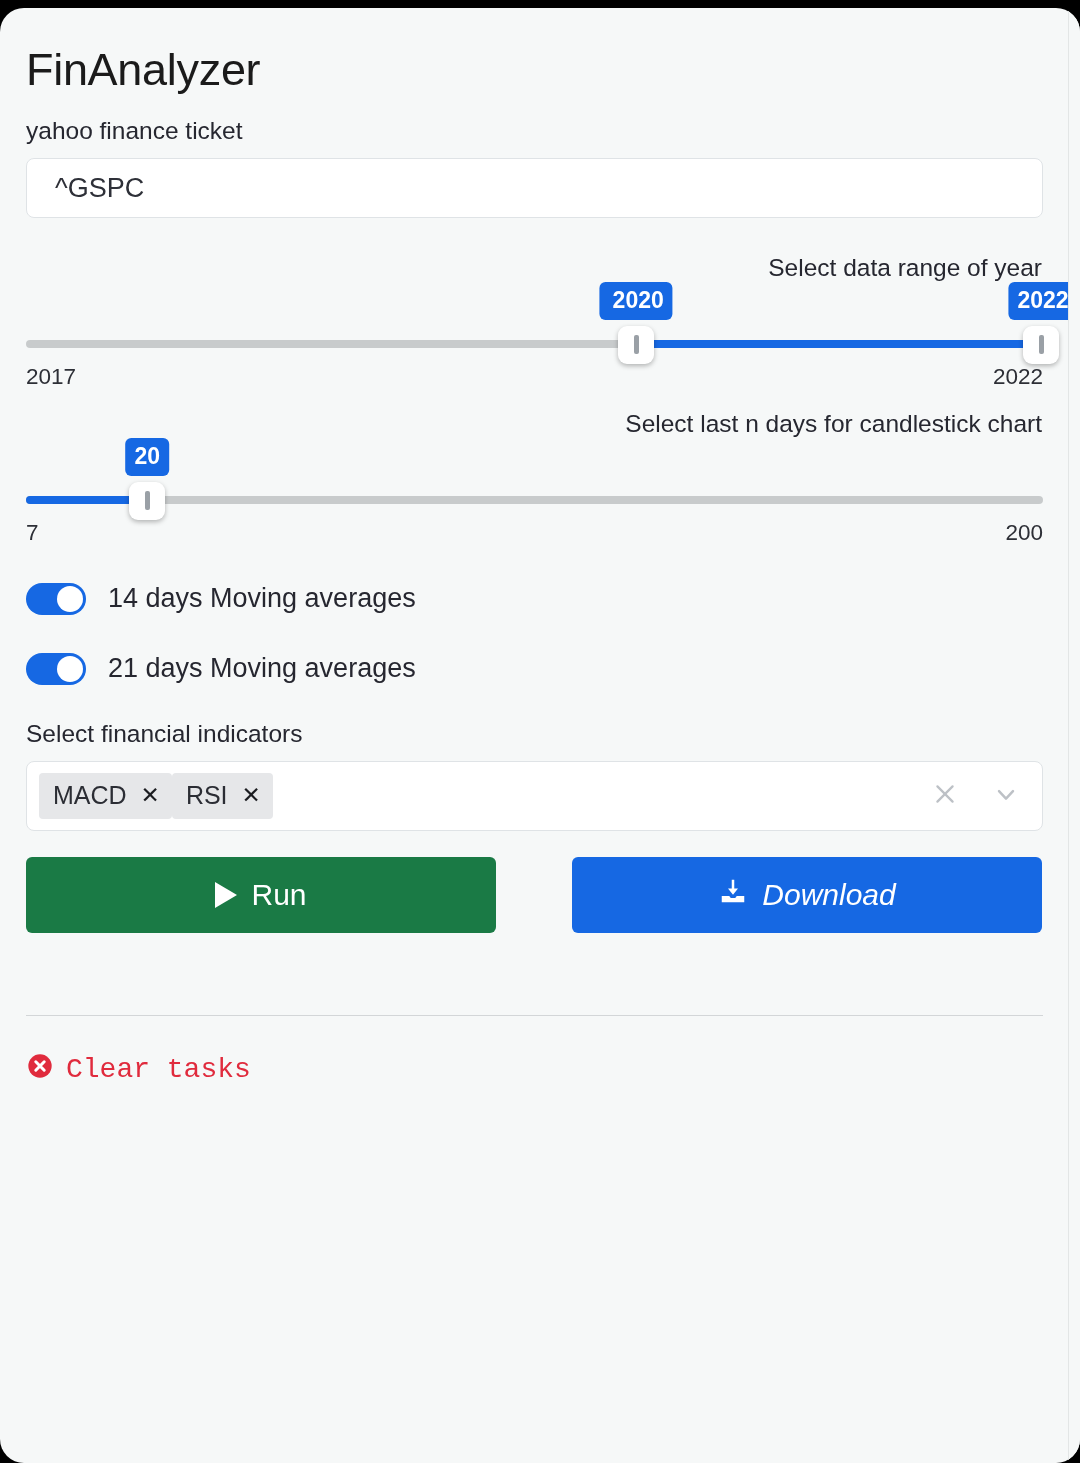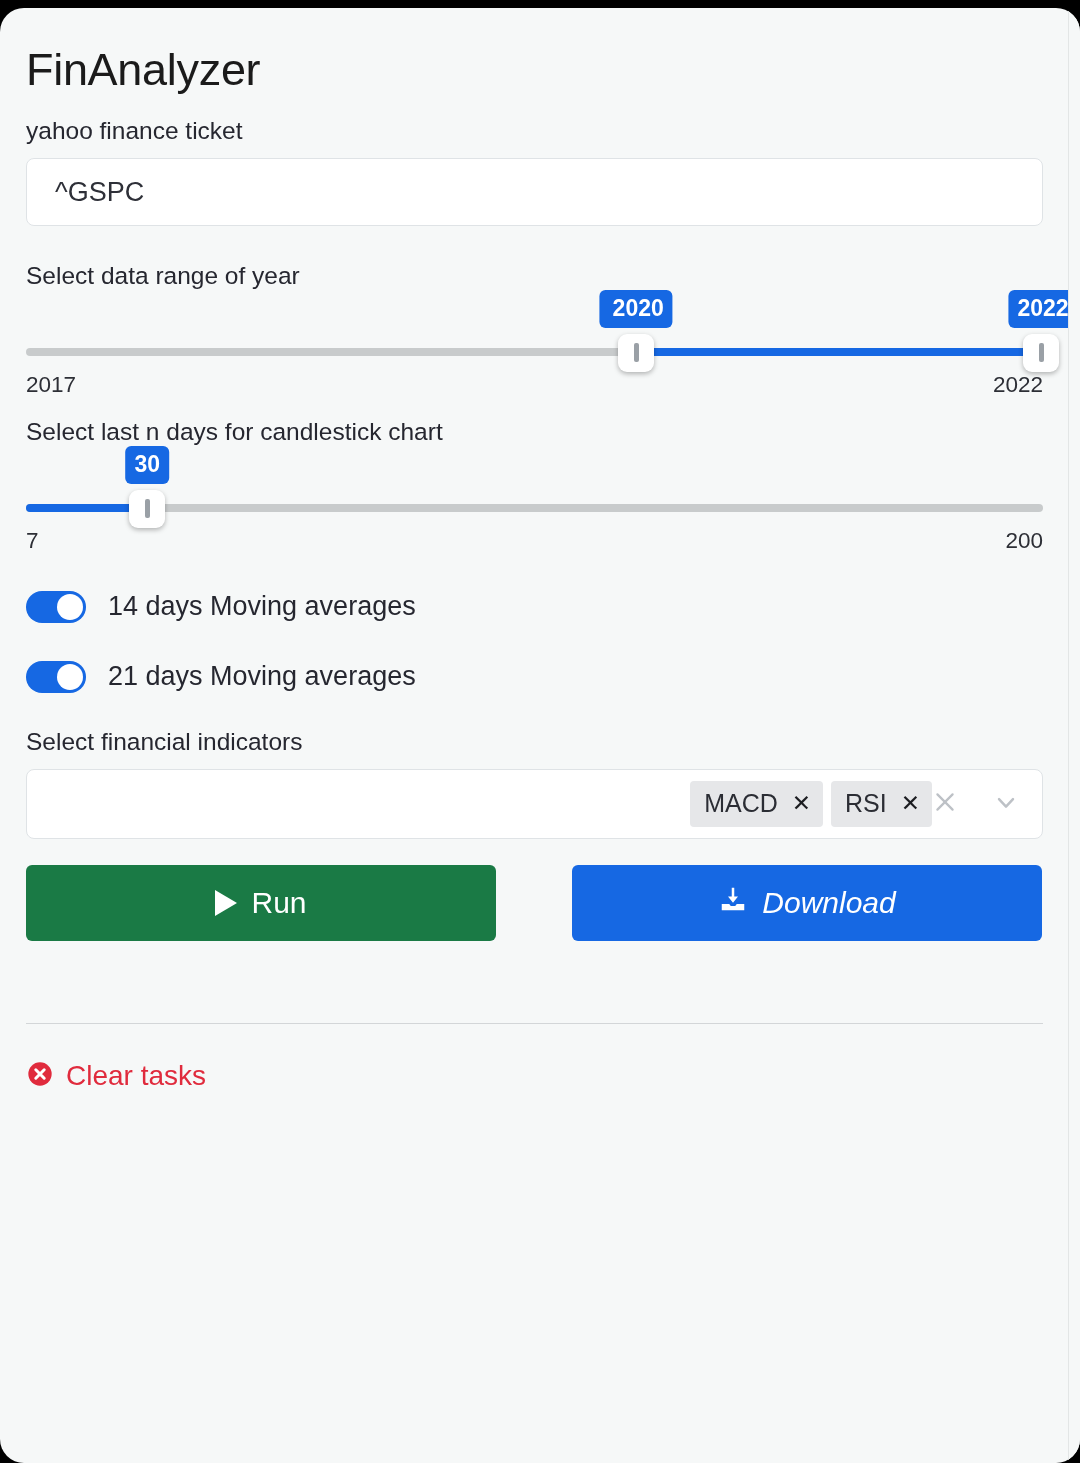--- a/index.html
+++ b/index.html
@@ -57,34 +57,34 @@
     font-size: 24.5px;
     font-weight: 400;
     color: #262730;
     line-height: 1.3;
   }
 
   
   .text-input {
     margin-top: 11px;
     width: 1017px;
-    height: 68px;
+    height: 60px;
     background: #ffffff;
     border: 1px solid #dfe3e6;
     border-radius: 8px;
     display: flex;
     align-items: center;
     padding: 16px 28px;
     font-size: 27px;
     color: #32343c;
   }
   .text-input .val { font-size: 27px; color: #2e3038; }
 
   
-  .slider-block { position: relative; }
+  .slider-block { position: relative; text-align: right; }
 
   .slider-wrap {
     position: relative;
     width: 1017px;
     height: 74px;
     margin-top: 12px;
   }
   .track {
     position: absolute;
     left: 0;
@@ -178,21 +178,21 @@
     margin-top: 11px;
     width: 1017px;
     height: 70px;
     background: #ffffff;
     border: 1px solid #dfe3e6;
     border-radius: 8px;
     display: flex;
     align-items: center;
     padding: 0 16px 0 12px;
   }
-  .tags { display: flex; align-items: center; gap: 8px; flex: 1; justify-content: flex-end; }
+  .tags { display: flex; align-items: center; gap: 0; flex: 1; }
   .tag {
     display: flex;
     align-items: center;
     background: #e6e7e9;
     border-radius: 4px;
     height: 46px;
     padding: 0 12px 0 14px;
     font-size: 25px;
     color: #2b2d34;
   }
@@ -240,20 +240,21 @@
     background: #d3d6d8;
     margin-top: 82px;
   }
   .clear-tasks {
     display: flex;
     align-items: flex-end;
     margin-top: 36px;
     gap: 12px;
     cursor: pointer;
     width: fit-content;
+    font-family: Liberation Mono, monospace;
   }
   .clear-label { font-size: 28px; color: #e02b3d; }
   .gap-22 { height: 22px; }
 </style>
 </head>
 <body>
 
 <div id="app-root">
 
   <div id="panel">
@@ -296,21 +297,21 @@
     </div>
 
     <div style="height:18px"></div>
 
     <div class="slider-block">
       <div class="field-label">Select last n days for candlestick chart</div>
 
       <div class="slider-wrap">
         <div class="track"></div>
         <div class="track-fill" id="days-fill" style="left: 0px; width: 121.197px;"></div>
-        <div class="bubble" id="days-bubble" style="left: 121.197px;">30</div>
+        <div class="bubble" id="days-bubble" style="left: 121.197px;">20</div>
         <div class="handle" id="days-handle" style="left: 121.197px;">
           <div class="bar"></div>
         </div>
       </div>
 
       <div class="slider-ends">
         <span>7</span>
         <span>200</span>
       </div>
     </div>

